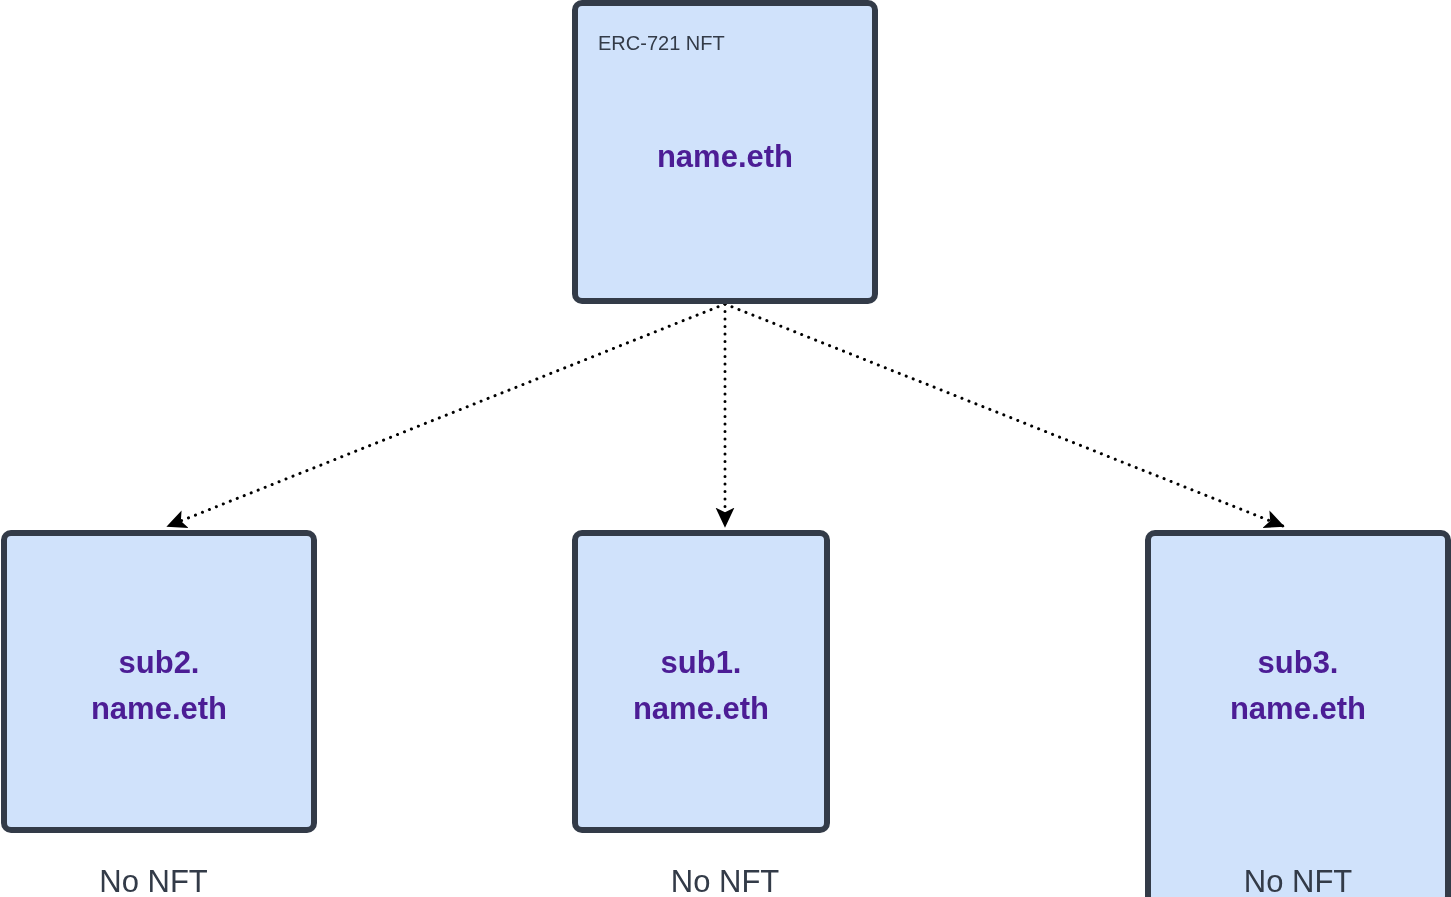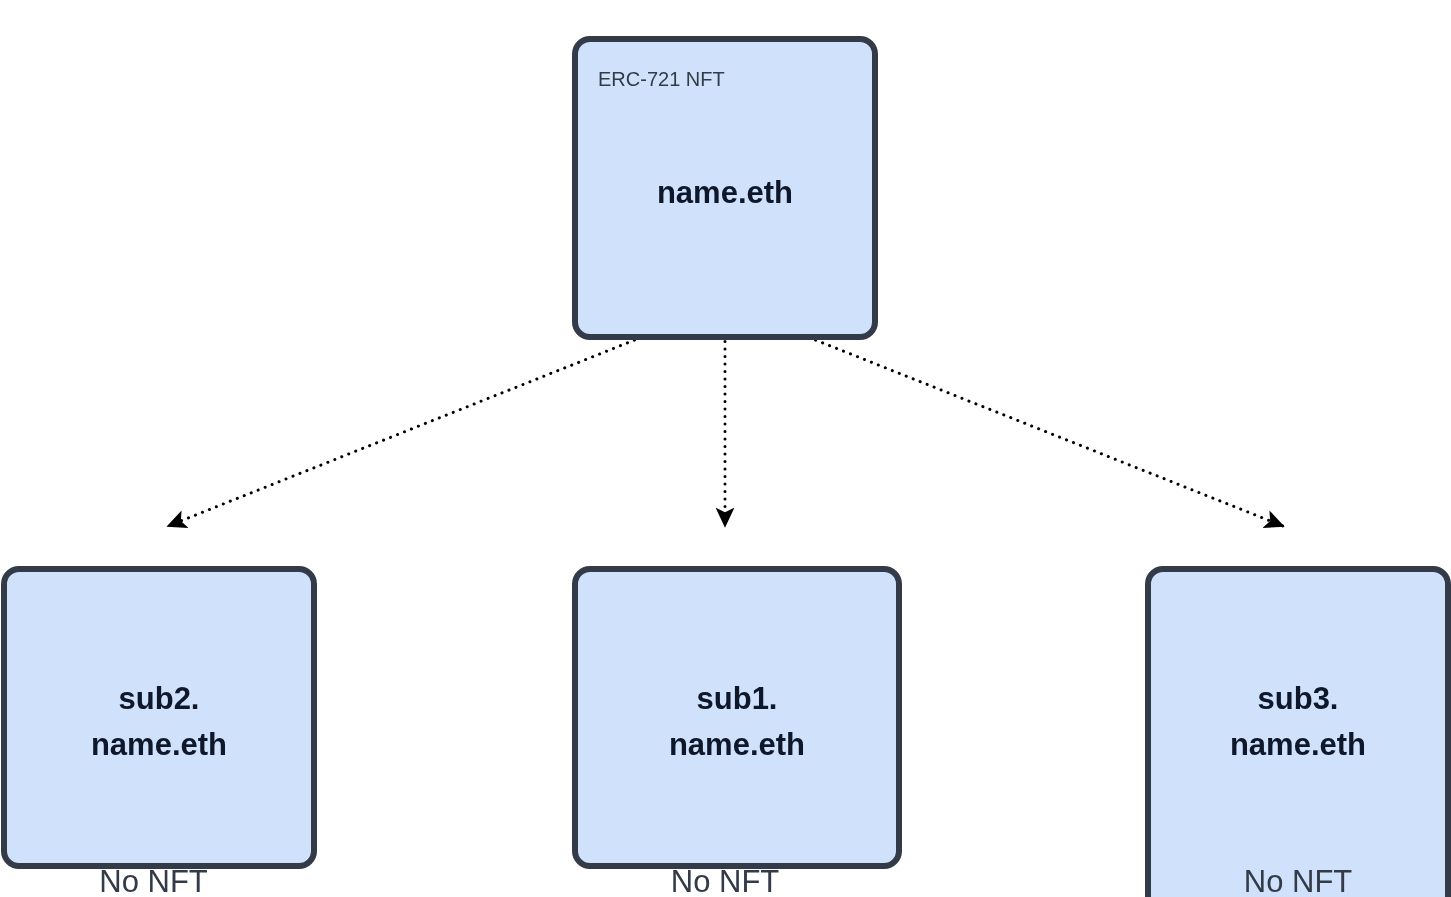--- a/index.html
+++ b/index.html
@@ -29,63 +29,62 @@
     top: 0;
     width: 1451px;
     height: 897px;
     pointer-events: none;
   }
   .node {
     position: absolute;
     box-sizing: border-box;
     background: #d0e2fb;
     border: 6px solid #333b48;
-    border-radius: 18px;
-    margin-top: 36px;
+    border-radius: 10px;
   }
   .node-tag {
     position: absolute;
     left: 20px;
     top: 25px;
     font-size: 20px;
     font-weight: 400;
     line-height: 24px;
     color: #333b48;
     white-space: nowrap;
   }
   .node-title {
     position: absolute;
     left: 0;
     right: 0;
     text-align: center;
     font-size: 31px;
     font-weight: bold;
     line-height: 46px;
-    color: #0f172a;
+    color: #4c1d95;
     white-space: pre-line;
   }
   #node-root {
     left: 572px;
     top: 0px;
     width: 306px;
     height: 304px;
   }
   #node-root .node-title {
     top: 128px;
   }
   #node-sub2 {
     left: 1px;
     top: 530px;
     width: 316px;
     height: 303px;
   }
   #node-sub1 {
     left: 572px;
     top: 530px;
-    width: 330px;
+    width: 258px;
     height: 303px;
   }
   #node-sub3 {
     left: 1145px;
     top: 530px;
     width: 306px;
     height: 376px;
   }
   #node-sub2 .node-title,
   #node-sub1 .node-title,

